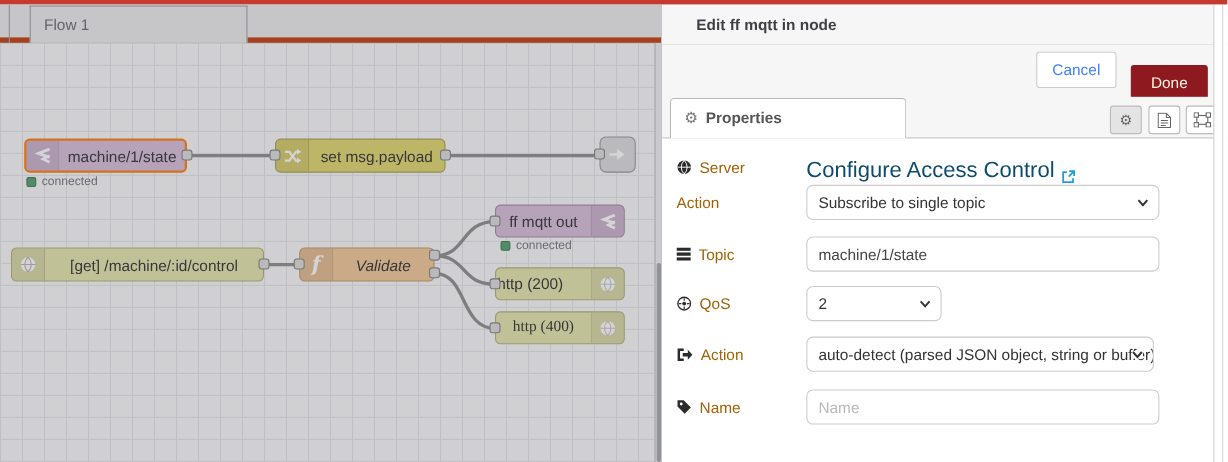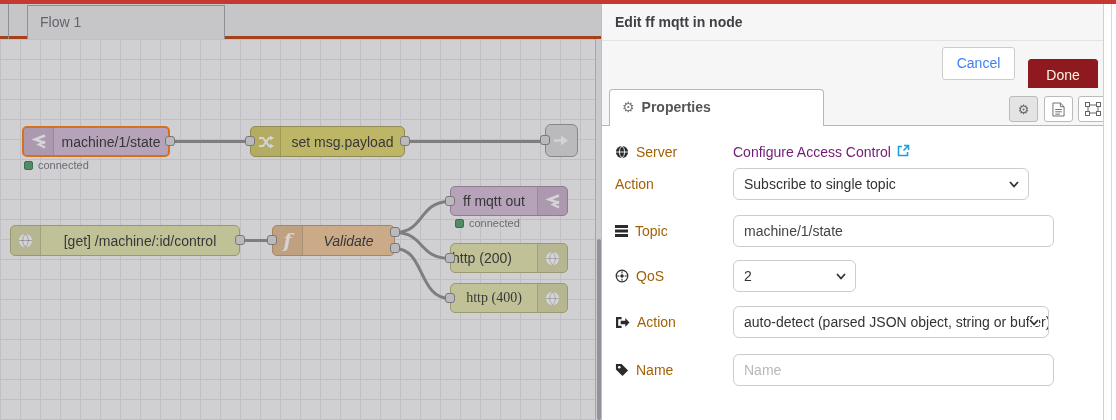--- a/index.html
+++ b/index.html
@@ -6,21 +6,21 @@
   html,body { width:1116px; height:420px; overflow:hidden; background:#fff;
               font-family:"Liberation Sans", sans-serif; }
   #frame { position:relative; width:1116px; height:420px; overflow:hidden; background:#fff; }
 
   
   #redbar { position:absolute; left:0; top:0; width:1116px; height:4px; background:#c43a30; z-index:60; }
 
   
   #workspace { position:absolute; left:0; top:4px; width:601px; height:416px; background:#fafafa; overflow:hidden; }
   #tabbar { position:absolute; left:0; top:0; width:601px; height:35px; background:#ededed;
-            border-bottom:3px solid #c2410c; }
+            border-bottom:5px solid #c2410c; }
   #tabbar .left-notch { position:absolute; left:8px; top:0; width:1px; height:35px; background:#a5a5aa; }
   #flow-tab { position:absolute; left:27px; top:1px; width:198px; height:34px;
               border:1px solid #a5a5aa; border-bottom:none; background:#ededed;
               font-size:14px; color:#6d6d76; line-height:32px; padding-left:12px; }
   #canvas { position:absolute; left:0; top:35px; width:595px; height:381px; background:#fafafa;
             background-image:
               linear-gradient(to right, #e4e4e8 1px, transparent 1px),
               linear-gradient(to bottom, #e4e4e8 1px, transparent 1px);
             background-size:20px 20px; }
   #vscroll-gutter { position:absolute; left:595px; top:35px; width:6px; height:381px; background:#f2f2f4;
@@ -59,21 +59,21 @@
   #node-http-400 { left:450px; top:279px; width:118px; height:30px; background:#e7e7ae; border:1px solid #b3b378;font-family:Liberation Serif, serif; }
 
   .fn-glyph { font-family:"DejaVu Serif", serif; font-style:italic; font-weight:bold;
               color:#fff; font-size:19px; line-height:1; }
 
   
   #panel { position:absolute; left:601px; top:4px; width:515px; height:416px; background:#fff;
            border-left:1px solid #bfbfc3; }
   #panel-header { position:absolute; left:0; top:0; width:100%; height:37px; background:#f6f6f6;
                   border-bottom:1px solid #e3e3e3; }
-  #panel-title { font-size:14px; font-weight:bold; color:#3f3f45; line-height:37px; padding-left:13px; }
+  #panel-title { font-size:14px; font-weight:bold; color:#3f3f45; line-height:37px; padding-left:31px; }
   #btnbar { position:absolute; left:0; top:37px; width:100%; height:47px; background:#f6f6f6; }
   .btn { position:absolute; top:6px; height:33px; border-radius:3px; font-size:14px; text-align:center;
          line-height:31px; cursor:pointer; }
   #btn-delete { left:12px;  width:72px; background:#fff; border:1px solid #ccc; color:#8e8e8e; }
   #btn-cancel { left:340px; width:73px; background:#fff; border:1px solid #ccc; color:#3b82f6; }
   #btn-done   { left:426px; width:70px; background:#8e1a1f; border:1px solid #8e1a1f; color:#fdf6e3;margin-top:12px; }
 
   #tabrow { position:absolute; left:0; top:84px; width:100%; height:38px; background:#f6f6f6;
             border-bottom:1px solid #b7b7bb; }
   #props-tab { position:absolute; left:7px; top:1px; width:215px; height:37px; background:#fff;
@@ -89,21 +89,21 @@
   #form { position:absolute; left:0; top:122px; width:100%; height:294px; background:#fff; }
   .frow { position:absolute; left:0; width:100%; }
   .flabel { position:absolute; left:13px; font-size:14px; color:#a16207; display:flex; align-items:center; gap:7px; white-space:nowrap; }
   .finput { position:absolute; left:131px; height:32px; border:1px solid #ccc; border-radius:6px;
             font-size:14px; color:#444; background:#fff; padding:0 10px;
             font-family:"Liberation Sans", sans-serif; }
   .fselect { position:absolute; left:131px; height:32px; border:1px solid #ccc; border-radius:6px;
              background:#fff; font-size:14px; color:#333; line-height:30px; padding:0 26px 0 10px;
              white-space:nowrap; overflow:hidden; cursor:pointer; }
   .chev { position:absolute; right:9px; top:12px; }
-  .link { font-size:14px; color:#701a75; cursor:pointer; display:flex; align-items:flex-start; gap:6px; }
+  .link { font-size:20px; color:#0c4a6e; cursor:pointer; display:flex; align-items:flex-end; gap:6px; }
   input::placeholder { color:#b8b8b8; }
 
   
   #panel-scroll { position:absolute; left:1103px; top:4px; width:13px; height:416px; background:#fff;
                   border-left:1px solid #cfcfd3; z-index:55; }
   #panel-scroll .inner { position:absolute; left:7px; top:0; width:1px; height:100%; background:#d8d8dc; }
 </style>
 </head>
 <body>
 
@@ -282,21 +282,21 @@
             <path d="M5,2.5 H1.5 v9 h9 V8" fill="none" stroke="#1e9fdd" stroke-width="1.6"></path>
             <path d="M7,1.5 h4.5 v4.5 M11.5,1.5 L6.5,6.5" stroke="#1e9fdd" stroke-width="1.6" fill="none"></path>
           </svg>
         </div>
       </div>
 
       <div class="frow" style="top:42px;">
         <div class="flabel" style="top:8px;">
           <span>Action</span>
         </div>
-        <div class="fselect" style="top:0; width:296px;">
+        <div class="fselect" style="top:0; width:321px;">
           <span>Subscribe to single topic</span>
           <svg class="chev" width="10" height="7" viewBox="0 0 10 7">
             <path d="M1,1 L5,5.5 9,1" stroke="#333" stroke-width="1.8" fill="none"></path>
           </svg>
         </div>
       </div>
 
       <div class="frow" style="top:89px;">
         <div class="flabel" style="top:8px;">
           <svg width="13" height="12" viewBox="0 0 13 12">

